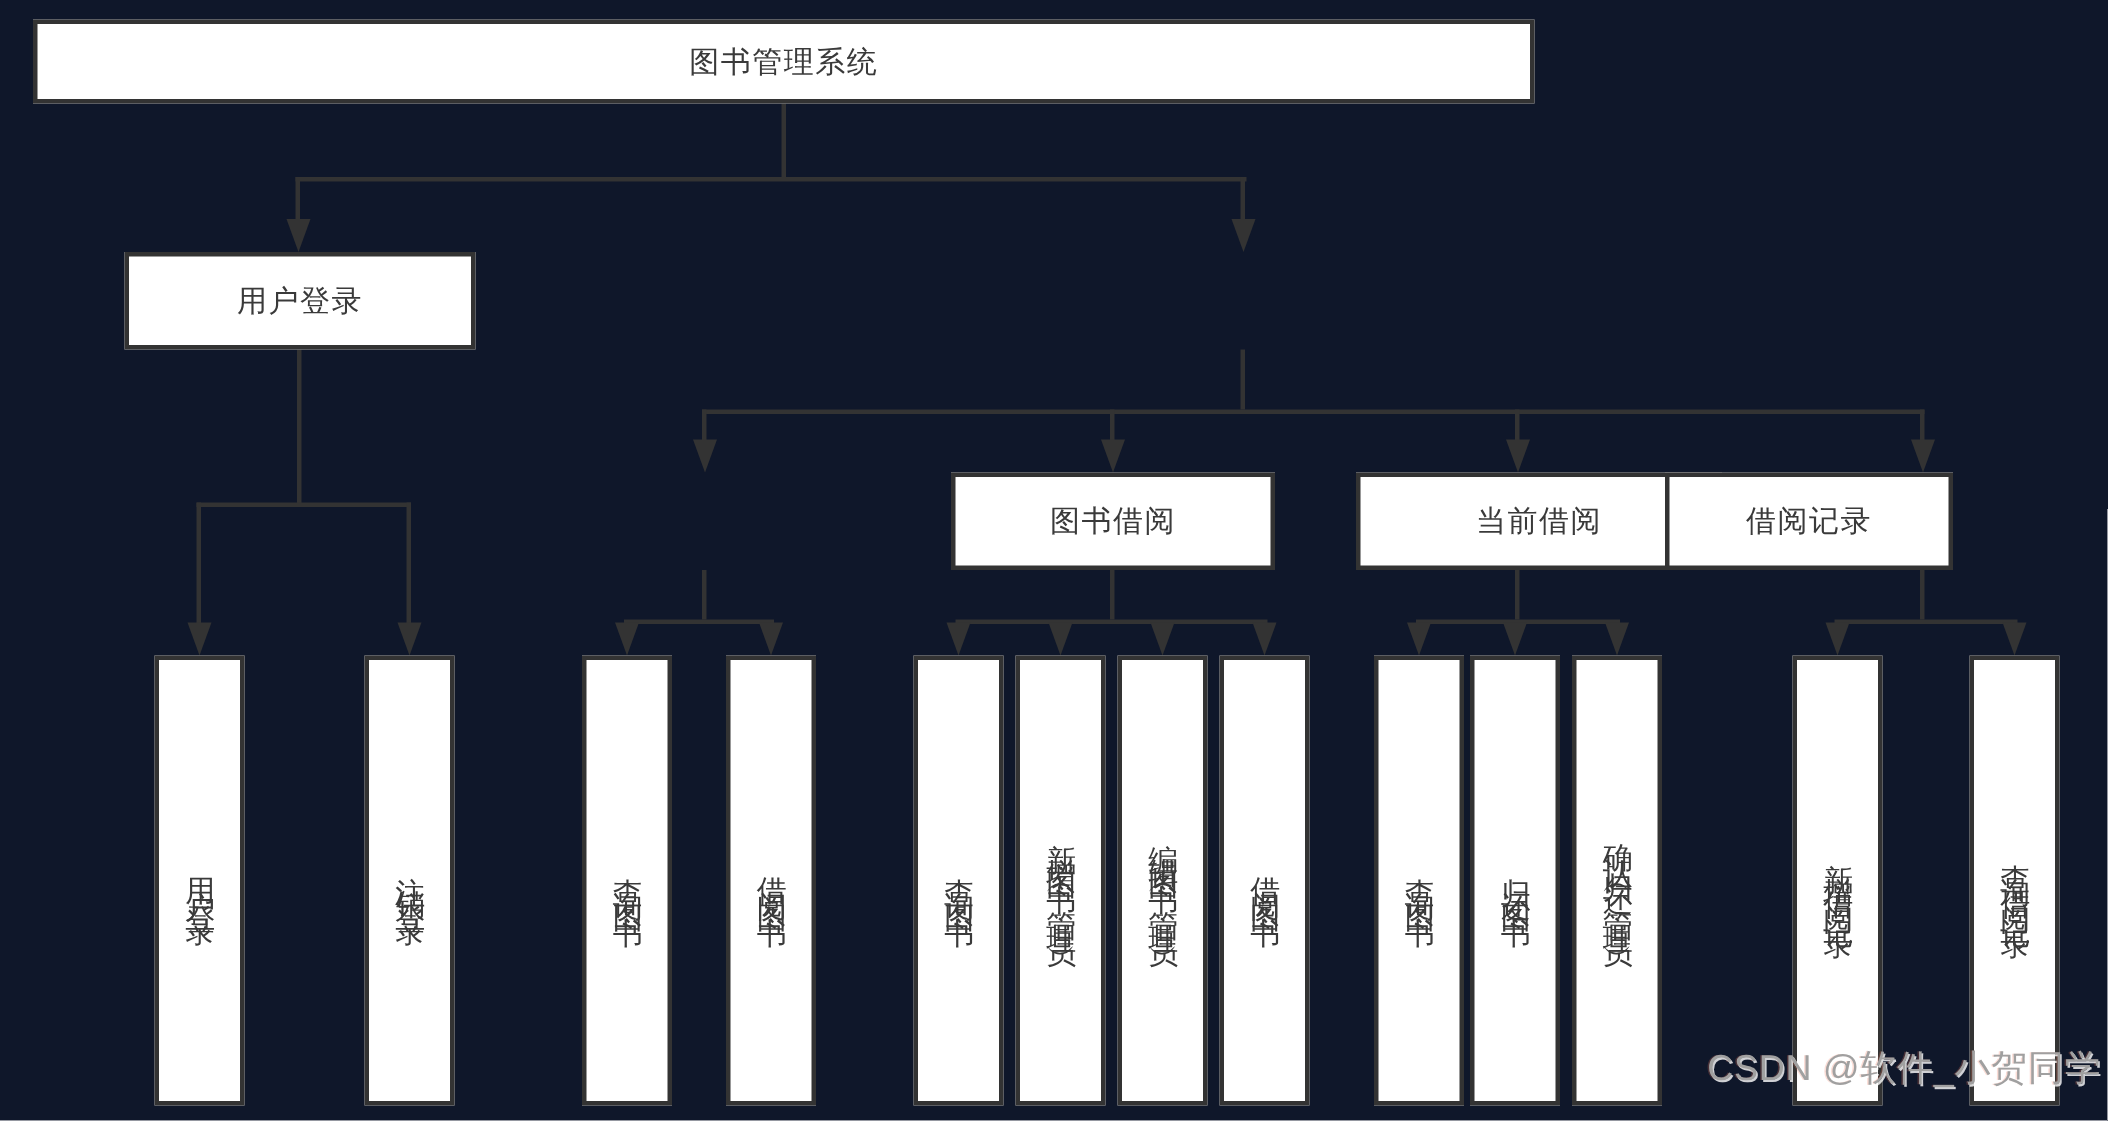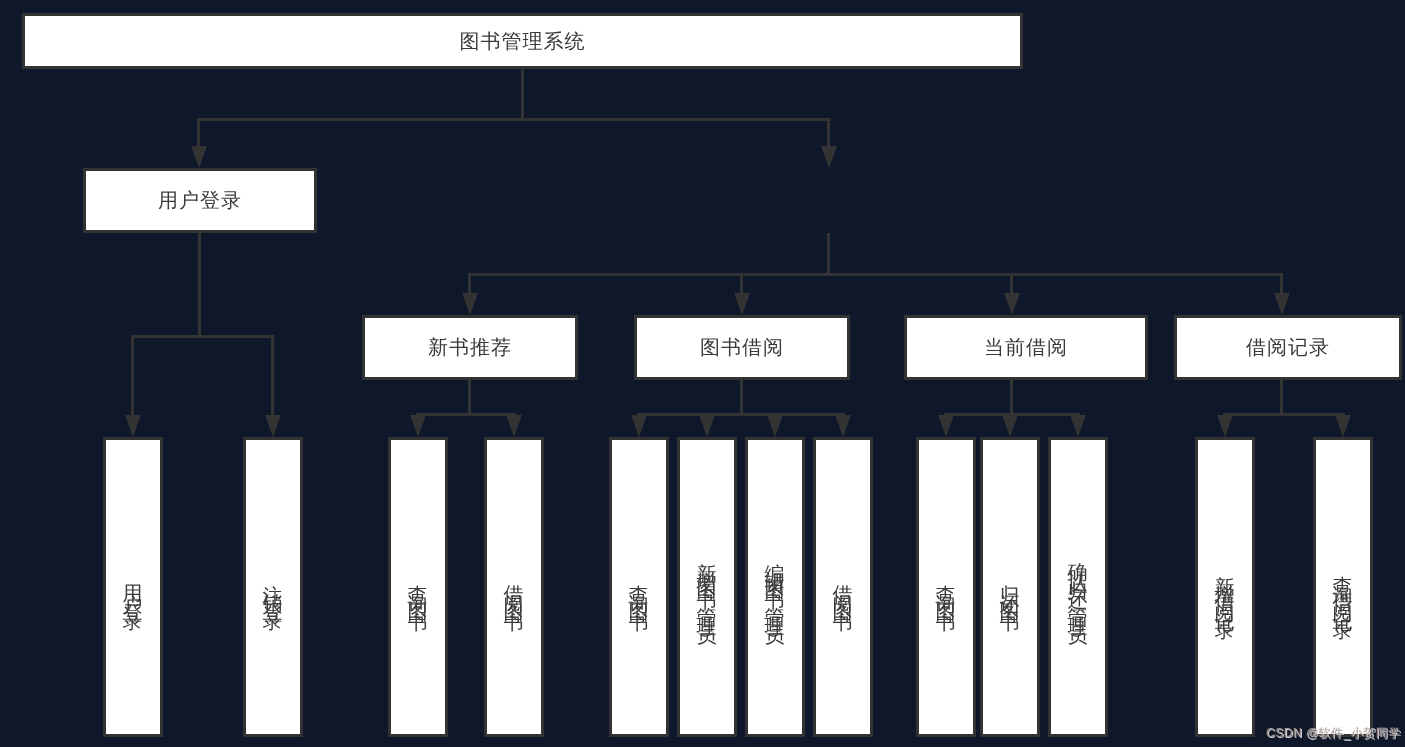--- a/index.html
+++ b/index.html
@@ -30,22 +30,22 @@
   .vline { position:absolute; width:3px; background:#333333; z-index:1; }
   .hline { position:absolute; height:3px; background:#333333; z-index:1; }
   .arrowhead {
     position:absolute; width:0; height:0; z-index:1;
     border-left:8px solid transparent;
     border-right:8px solid transparent;
     border-top:22px solid #333333;
   }
   .watermark {
     position:absolute;
-    right:4px; bottom:5px;
-    font-size:12px;
+    right:4px; bottom:19px;
+    font-size:24px;
     color:#a0a0a0;
     letter-spacing:0.5px;
     text-shadow:1px 1px 0 rgba(255,255,255,0.8), -1px 0 0 rgba(240,120,90,0.25);
     z-index:5;
     white-space:nowrap;
   }
 </style>
 </head>
 <body>
 
@@ -77,30 +77,27 @@
   <div class="hline" style="left:468px; top:273px; width:815px;"></div>
   <div class="vline" style="left:468px; top:273px; height:26px;"></div>
   <div class="arrowhead" style="left:462px; top:293px;"></div>
   <div class="vline" style="left:740px; top:273px; height:26px;"></div>
   <div class="arrowhead" style="left:734px; top:293px;"></div>
   <div class="vline" style="left:1010px; top:273px; height:26px;"></div>
   <div class="arrowhead" style="left:1004px; top:293px;"></div>
   <div class="vline" style="left:1280px; top:273px; height:26px;"></div>
   <div class="arrowhead" style="left:1274px; top:293px;"></div>
 
-  <div class="box" style="left:362px; top:315px; width:216px; height:65px;">
-    <span class="lbl">新书推荐</span>
-  </div>
   <div class="box" style="left:634px; top:315px; width:216px; height:65px;">
     <span class="lbl">图书借阅</span>
   </div>
   <div class="box" style="left:904px; top:315px; width:244px; height:65px;">
     <span class="lbl">当前借阅</span>
   </div>
-  <div class="box" style="left:1174px; top:315px; width:228px; height:65px;">
+  <div class="box" style="left:1110px; top:315px; width:192px; height:65px;">
     <span class="lbl">借阅记录</span>
   </div>
 
   <div class="vline" style="left:468px; top:380px; height:33px;"></div>
   <div class="hline" style="left:416px; top:413px; width:100px;"></div>
   <div class="arrowhead" style="left:410px; top:415px;"></div>
   <div class="arrowhead" style="left:506px; top:415px;"></div>
 
   <div class="vline" style="left:740px; top:380px; height:33px;"></div>
   <div class="hline" style="left:637px; top:413px; width:208px;"></div>

